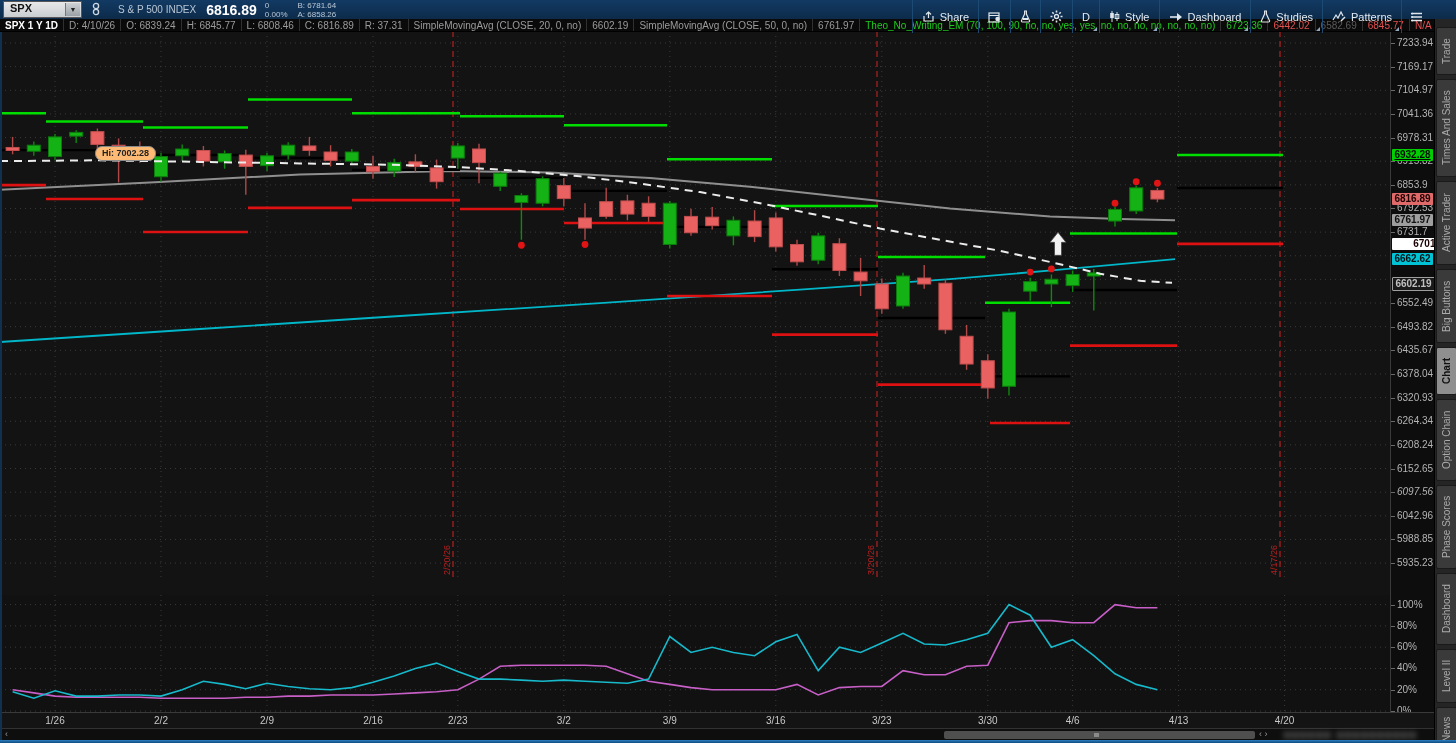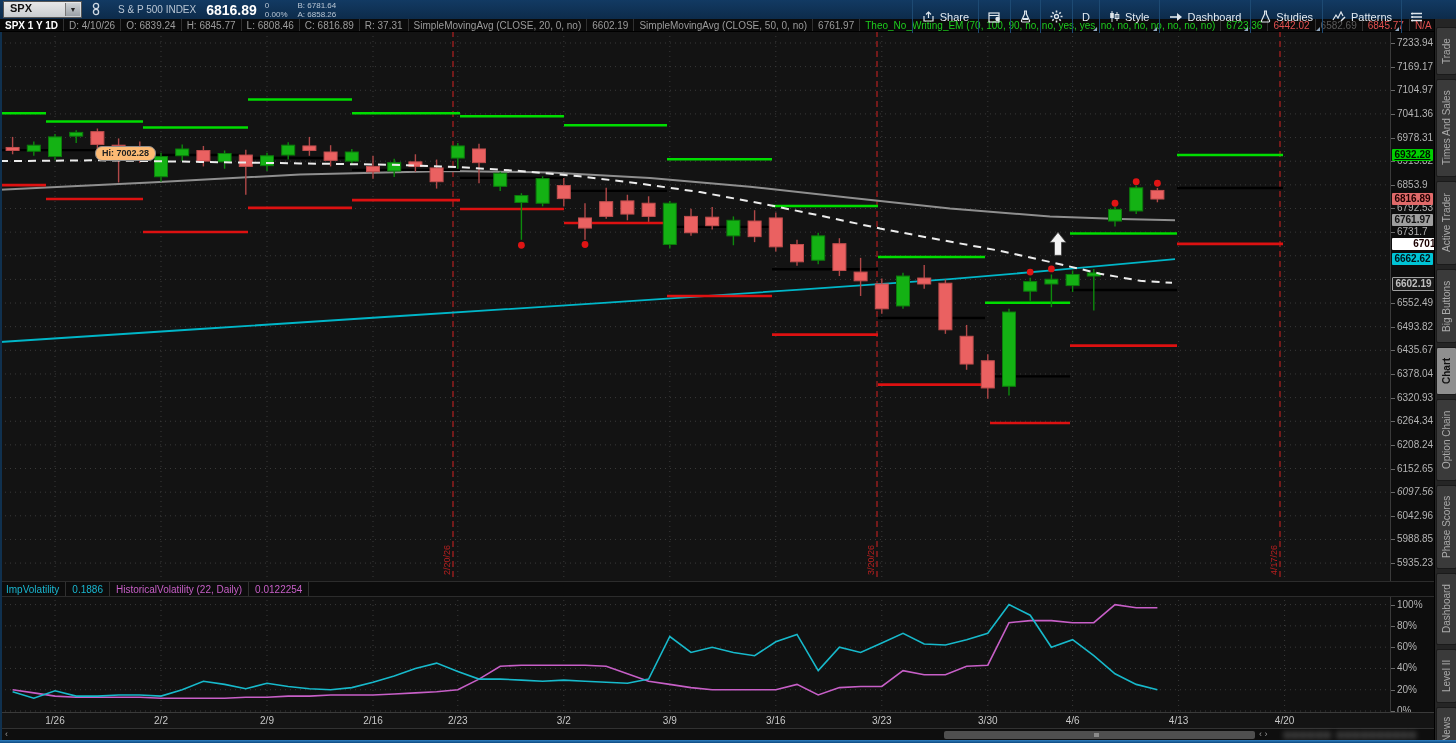--- a/index.html
+++ b/index.html
@@ -412,26 +412,20 @@
       <circle cx="1136.1999999999998" cy="150.70286830985015" r="3.4" fill="#e01414"></circle>
       <circle cx="1157.3999999999999" cy="152.2350549421825" r="3.4" fill="#e01414"></circle>
       <circle cx="521.4" cy="214.2668526476671" r="3.4" fill="#e01414"></circle>
       <circle cx="585" cy="213.48234749181756" r="3.4" fill="#e01414"></circle>
       <polygon points="1058,201.35237285821592 1066,211.35237285821592 1061.5,211.35237285821592 1061.5,224.35237285821592 1054.5,224.35237285821592 1054.5,211.35237285821592 1050,211.35237285821592" fill="#f2f2f2" stroke="#444" stroke-width="0.8"></polygon>
     </svg>
   <div id="hi-bubble">
     <span>Hi: 7002.28</span>
   </div>
 
-  <div id="volheader">
-      <div class="vcell hcell cy">ImpVolatility</div>
-      <div class="vcell hcell cy">0.1886</div>
-      <div class="vcell hcell m">HistoricalVolatility (22, Daily)</div>
-      <div class="vcell hcell m">0.0122254</div>
-    </div>
   <svg id="vol-chart" width="1390" height="117">
       <rect x="0" y="0" width="1390" height="117" fill="#111"></rect>
       <line x1="0" y1="9.599999999999994" x2="1390" y2="9.599999999999994" stroke="#3a3a3a" stroke-width="1" stroke-dasharray="1 4"></line>
       <line x1="0" y1="30.879999999999995" x2="1390" y2="30.879999999999995" stroke="#3a3a3a" stroke-width="1" stroke-dasharray="1 4"></line>
       <line x1="0" y1="52.16" x2="1390" y2="52.16" stroke="#3a3a3a" stroke-width="1" stroke-dasharray="1 4"></line>
       <line x1="0" y1="73.44" x2="1390" y2="73.44" stroke="#3a3a3a" stroke-width="1" stroke-dasharray="1 4"></line>
       <line x1="0" y1="94.72" x2="1390" y2="94.72" stroke="#3a3a3a" stroke-width="1" stroke-dasharray="1 4"></line>
       <line x1="0" y1="116" x2="1390" y2="116" stroke="#3a3a3a" stroke-width="1" stroke-dasharray="1 4"></line>
       <line x1="55" y1="0" x2="55" y2="117" stroke="#3a3a3a" stroke-width="1" stroke-dasharray="1 4"></line>
       <line x1="161" y1="0" x2="161" y2="117" stroke="#3a3a3a" stroke-width="1" stroke-dasharray="1 4"></line>

